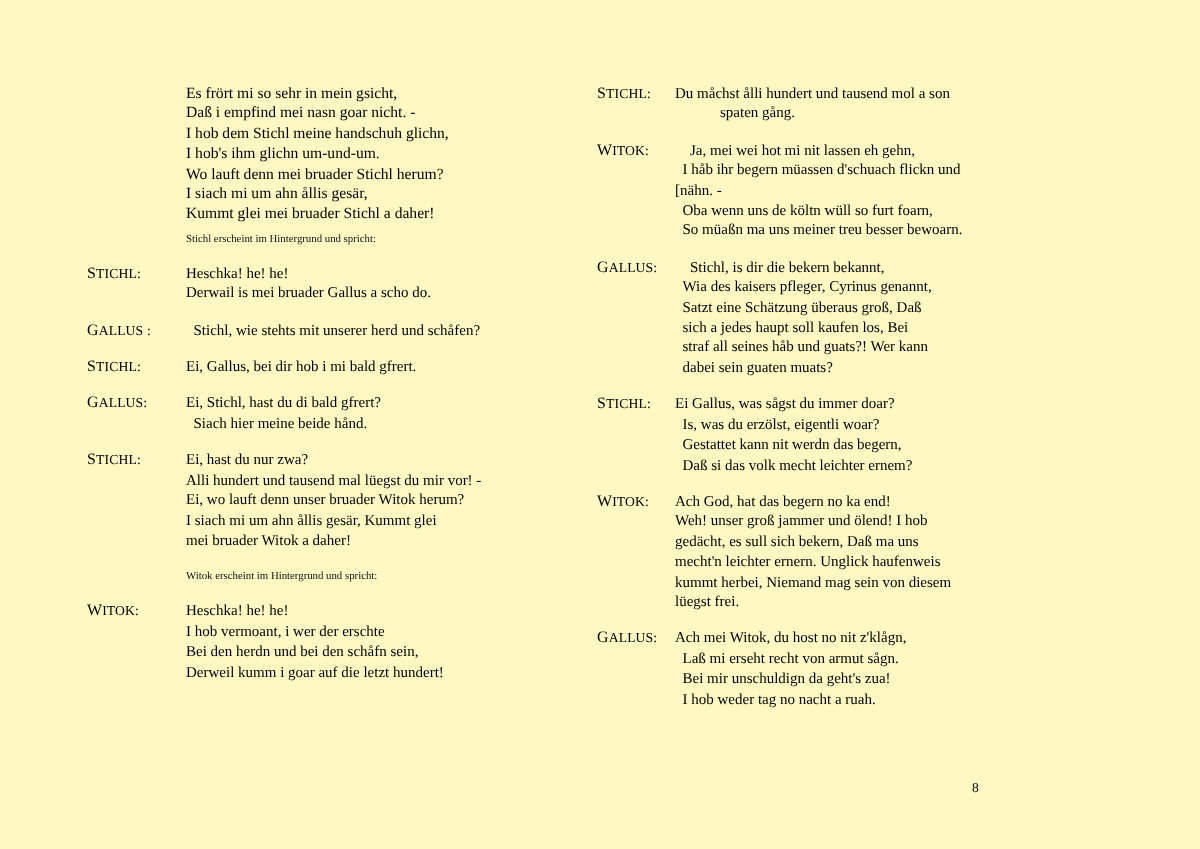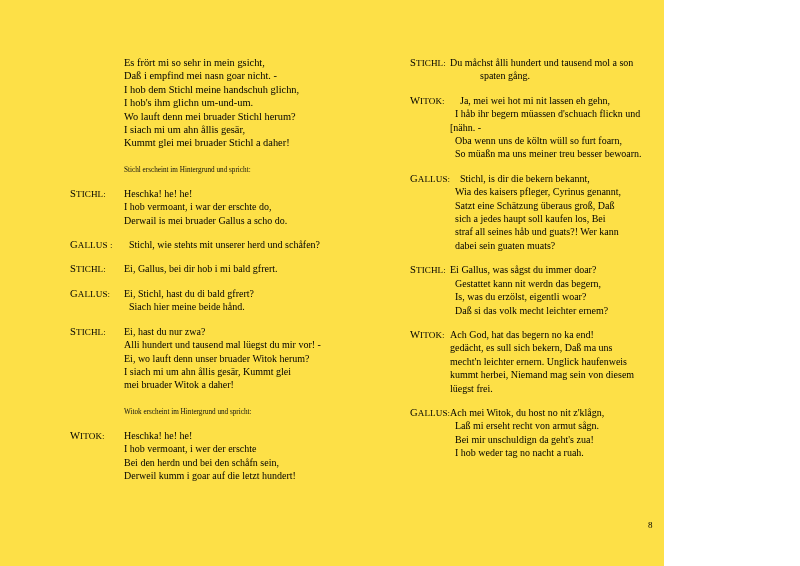--- a/index.html
+++ b/index.html
@@ -6,41 +6,41 @@
     margin: 0;
     padding: 0;
     background: #ffffff;
   }
   body {
     font-family: "Liberation Serif", "DejaVu Serif", serif;
     color: #000000;
   }
   .page {
     position: relative;
-    width: 664px;
+    width: 800px;
     height: 566px;
-    background: #fde047;
+    background: #fef9c3;
     overflow: hidden;
   }
   .column {
     position: absolute;
     top: 56px;
   }
   .col-left  { left: 58px;  width: 330px; }
   .col-right { left: 398px; width: 360px; }
 
   
   .speech {
     display: block;
     position: relative;
     margin-bottom: 11px;
   }
   .speaker {
     position: absolute;
-    left: 12px;
+    left: 0;
     top: 0;
     font-variant: small-caps;
     font-size: 9.1px;
     letter-spacing: 0.1px;
     line-height: 13.4px;
     white-space: nowrap;
   }
   .speaker .cap {
     font-size: 10.6px;
   }
@@ -67,21 +67,21 @@
     font-size: 10.4px;
     line-height: 13.4px;
     margin-left: 66px;
   }
 
   
   .stage {
     font-size: 7.2px;
     line-height: 12px;
     margin-left: 66px;
-    margin-top: 14px;
+    margin-top: 3px;
     margin-bottom: 11px;
     color: #111;
   }
 
   
   .folio {
     position: absolute;
     left: 648px;
     top: 519px;
     font-size: 9px;
@@ -102,21 +102,20 @@
         <span class="line">Wo lauft denn mei bruader Stichl herum?</span>
         <span class="line">I siach mi um ahn ållis gesär,</span>
         <span class="line">Kummt glei mei bruader Stichl a daher!</span>
       </div>
     <div class="stage">Stichl erscheint im Hintergrund und spricht:</div>
     <div>
         <div class="speech">
           <div class="speaker"><span class="cap">S</span>TICHL:</div>
           <div class="lines">
             <span class="line">Heschka! he! he!</span>
-            <span class="line">I hob vermoant, i war der erschte do,</span>
             <span class="line">Derwail is mei bruader Gallus a scho do.</span>
           </div>
         </div>
         <div class="speech">
           <div class="speaker"><span class="cap">G</span>ALLUS :</div>
           <div class="lines">
             <span class="line i1">Stichl, wie stehts mit unserer herd und schåfen?</span>
           </div>
         </div>
         <div class="speech">
@@ -182,29 +181,30 @@
             <span class="line i1">Satzt eine Schätzung überaus groß, Daß</span>
             <span class="line i1">sich a jedes haupt soll kaufen los, Bei</span>
             <span class="line i1">straf all seines håb und guats?! Wer kann</span>
             <span class="line i1">dabei sein guaten muats?</span>
           </div>
         </div>
         <div class="speech">
           <div class="speaker"><span class="cap">S</span>TICHL:</div>
           <div class="lines">
             <span class="line">Ei Gallus, was sågst du immer doar?</span>
+            <span class="line i1">Is, was du erzölst, eigentli woar?</span>
             <span class="line i1">Gestattet kann nit werdn das begern,</span>
-            <span class="line i1">Is, was du erzölst, eigentli woar?</span>
             <span class="line i1">Daß si das volk mecht leichter ernem?</span>
           </div>
         </div>
         <div class="speech">
           <div class="speaker"><span class="cap">W</span>ITOK:</div>
           <div class="lines">
             <span class="line">Ach God, hat das begern no ka end!</span>
+            <span class="line">Weh! unser groß jammer und ölend! I hob</span>
             <span class="line">gedächt, es sull sich bekern, Daß ma uns</span>
             <span class="line">mecht'n leichter ernern. Unglick haufenweis</span>
             <span class="line">kummt herbei, Niemand mag sein von diesem</span>
             <span class="line">lüegst frei.</span>
           </div>
         </div>
         <div class="speech">
           <div class="speaker"><span class="cap">G</span>ALLUS:</div>
           <div class="lines">
             <span class="line">Ach mei Witok, du host no nit z'klågn,</span>

